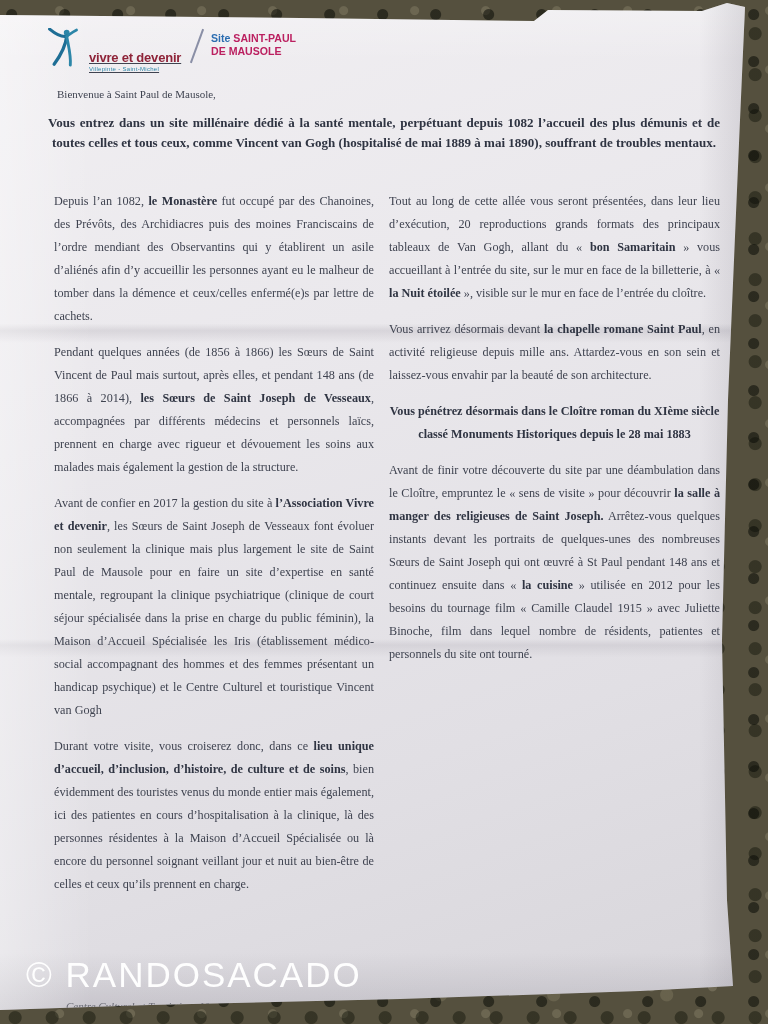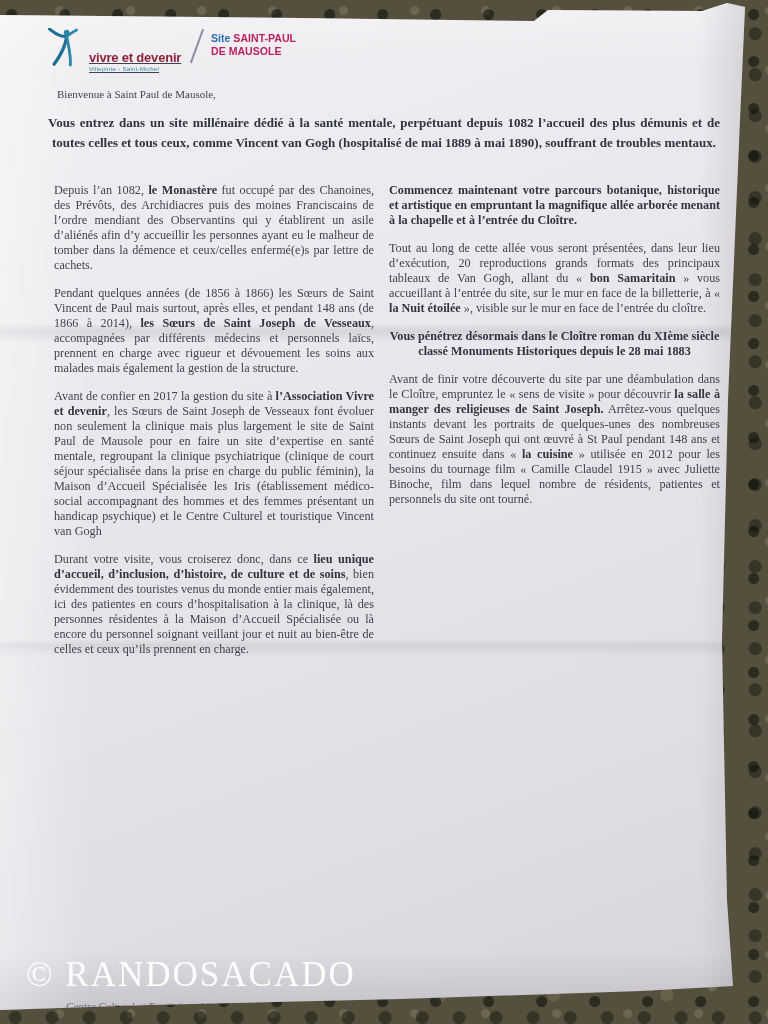--- a/index.html
+++ b/index.html
@@ -43,33 +43,33 @@
   .site{margin-top:6px;font-family:"Liberation Sans",sans-serif;font-weight:800;font-size:11.5px;line-height:1.15;transform:scaleX(.92);transform-origin:left top;}
   .site-prefix{color:#2a6cb0;}
   .site-name{color:#bb2060;}
 
   .greeting{position:absolute;top:88px;left:57px;font-size:11px;}
 
   .intro{position:absolute;top:113px;left:48px;width:672px;}
   .intro .para{font-weight:700;color:#31374a;text-align:justify;text-align-last:center;
     font-size:13px;line-height:1.55;margin:0;}
 
-  .col{position:absolute;top:183px;font-size:12.2px;line-height:15px;}
+  .col{position:absolute;top:190px;font-size:12.2px;line-height:23px;}
   .col-left{left:54px;width:320px;}
   .col-right{left:389px;width:331px;}
   .para{margin:0 0 13px;text-align:justify;color:#3f4350;}
   .para.center{text-align:center;text-align-last:center;}
   .b{font-weight:700;color:#2f3442;}
   .i{font-style:italic;}
 
   .paper-footer{position:absolute;top:1000px;left:66px;width:560px;
     font-style:italic;font-size:11px;color:#5a5c66;opacity:.85;}
 
   .watermark{position:absolute;top:955px;left:26px;z-index:5;
-    font-family:Liberation Serif, serif;font-size:35px;font-weight:400;
+    font-family:Liberation Sans, sans-serif;font-size:35px;font-weight:400;
     letter-spacing:2px;color:rgba(255,255,255,.97);}
 </style>
 </head>
 <body>
 
 <div class="stage">
   <div class="stone"></div>
 
   <div class="paper">
 
@@ -101,22 +101,22 @@
         <p class="para"><span class="b">Vous entrez dans un site millénaire dédié à la santé mentale, perpétuant depuis 1082 l’accueil des plus démunis et de toutes celles et tous ceux, comme Vincent van Gogh (hospitalisé de mai 1889 à mai 1890), souffrant de troubles mentaux.</span></p>
       </div>
 
     <div class="col col-left">
         <p class="para"><span>Depuis l’an 1082, </span><span class="b">le Monastère</span><span> fut occupé par des Chanoines, des Prévôts, des Archidiacres puis des moines Franciscains de l’ordre mendiant des Observantins qui y établirent un asile d’aliénés afin d’y accueillir les personnes ayant eu le malheur de tomber dans la démence et ceux/celles enfermé(e)s par lettre de cachets.</span></p>
         <p class="para"><span>Pendant quelques années (de 1856 à 1866) les Sœurs de Saint Vincent de Paul mais surtout, après elles, et pendant 148 ans (de 1866 à 2014), </span><span class="b">les Sœurs de Saint Joseph de Vesseaux</span><span>, accompagnées par différents médecins et personnels laïcs, prennent en charge avec rigueur et dévouement les soins aux malades mais également la gestion de la structure.</span></p>
         <p class="para"><span>Avant de confier en 2017 la gestion du site à </span><span class="b">l’Association Vivre et devenir</span><span>, les Sœurs de Saint Joseph de Vesseaux font évoluer non seulement la clinique mais plus largement le site de Saint Paul de Mausole pour en faire un site d’expertise en santé mentale, regroupant la clinique psychiatrique (clinique de court séjour spécialisée dans la prise en charge du public féminin), la Maison d’Accueil Spécialisée les Iris (établissement médico-social accompagnant des hommes et des femmes présentant un handicap psychique) et le Centre Culturel et touristique Vincent van Gogh</span></p>
         <p class="para"><span>Durant votre visite, vous croiserez donc, dans ce </span><span class="b">lieu unique d’accueil, d’inclusion, d’histoire, de culture et de soins</span><span>, bien évidemment des touristes venus du monde entier mais également, ici des patientes en cours d’hospitalisation à la clinique, là des personnes résidentes à la Maison d’Accueil Spécialisée ou là encore du personnel soignant veillant jour et nuit au bien-être de celles et ceux qu’ils prennent en charge.</span></p>
       </div>
     <div class="col col-right">
-        <p class="para"><span class="b">Commencez maintenant votre parcours botanique, historique et artistique en empruntant la magnifique allée arborée menant à la chapelle et à l’entrée du Cloître.</span></p>
         <p class="para"><span>Tout au long de cette allée vous seront présentées, dans leur lieu d’exécution, 20 reproductions grands formats des principaux tableaux de Van Gogh, allant du « </span><span class="b">bon Samaritain</span><span> » vous accueillant à l’entrée du site, sur le mur en face de la billetterie, à « </span><span class="b">la Nuit étoilée</span><span> », visible sur le mur en face de l’entrée du cloître.</span></p>
+        <p class="para"><span>Vous arrivez désormais devant </span><span class="b">la chapelle romane Saint Paul</span><span>, en activité religieuse depuis mille ans. Attardez-vous en son sein et laissez-vous envahir par la beauté de son architecture.</span></p>
         <p class="para center"><span class="b">Vous pénétrez désormais dans le Cloître roman du XIème siècle classé Monuments Historiques depuis le 28 mai 1883</span></p>
         <p class="para"><span>Avant de finir votre découverte du site par une déambulation dans le Cloître, empruntez le « sens de visite » pour découvrir </span><span class="b">la salle à manger des religieuses de Saint Joseph.</span><span> Arrêtez-vous quelques instants devant les portraits de quelques-unes des nombreuses Sœurs de Saint Joseph qui ont œuvré à St Paul pendant 148 ans et continuez ensuite dans « </span><span class="b">la cuisine</span><span> » utilisée en 2012 pour les besoins du tournage film « Camille Claudel 1915 » avec Juliette Binoche, film dans lequel nombre de résidents, patientes et personnels du site ont tourné.</span></p>
       </div>
 
     <div class="paper-footer">Centre Culturel et Touristique Vincent Van Gogh</div>
   </div>
 
   <div class="watermark">© RANDOSACADO</div>
 </div>
 

